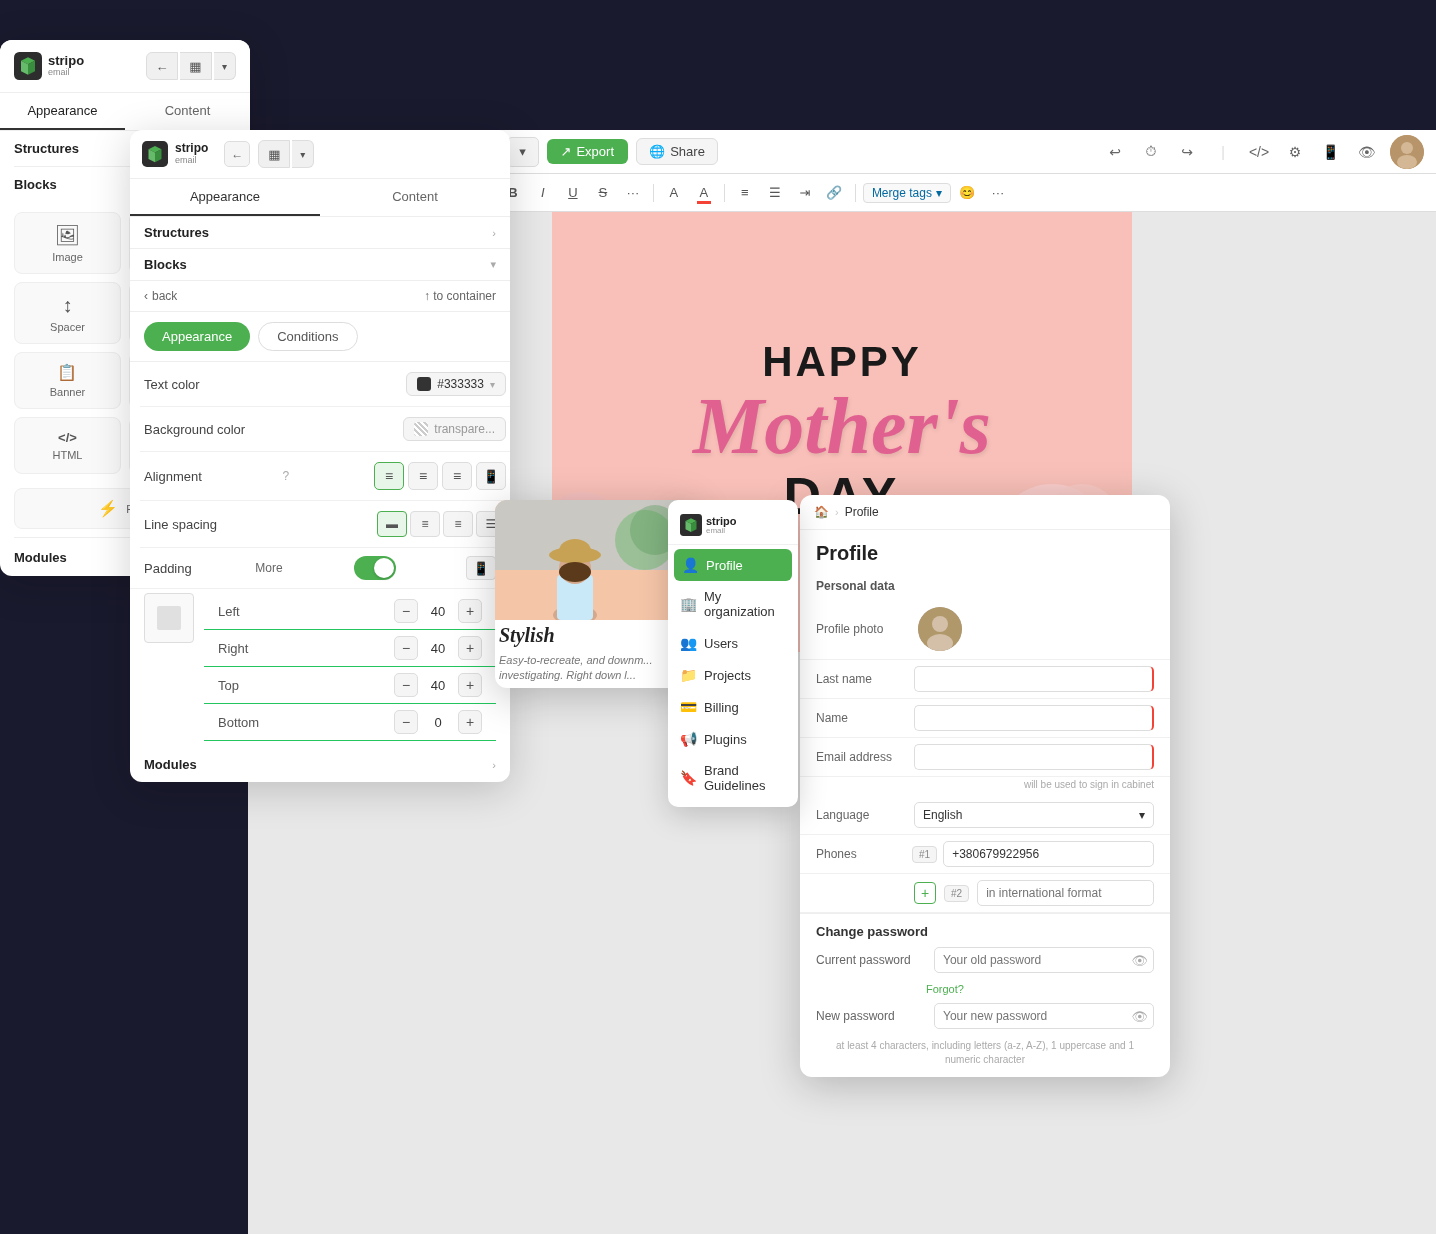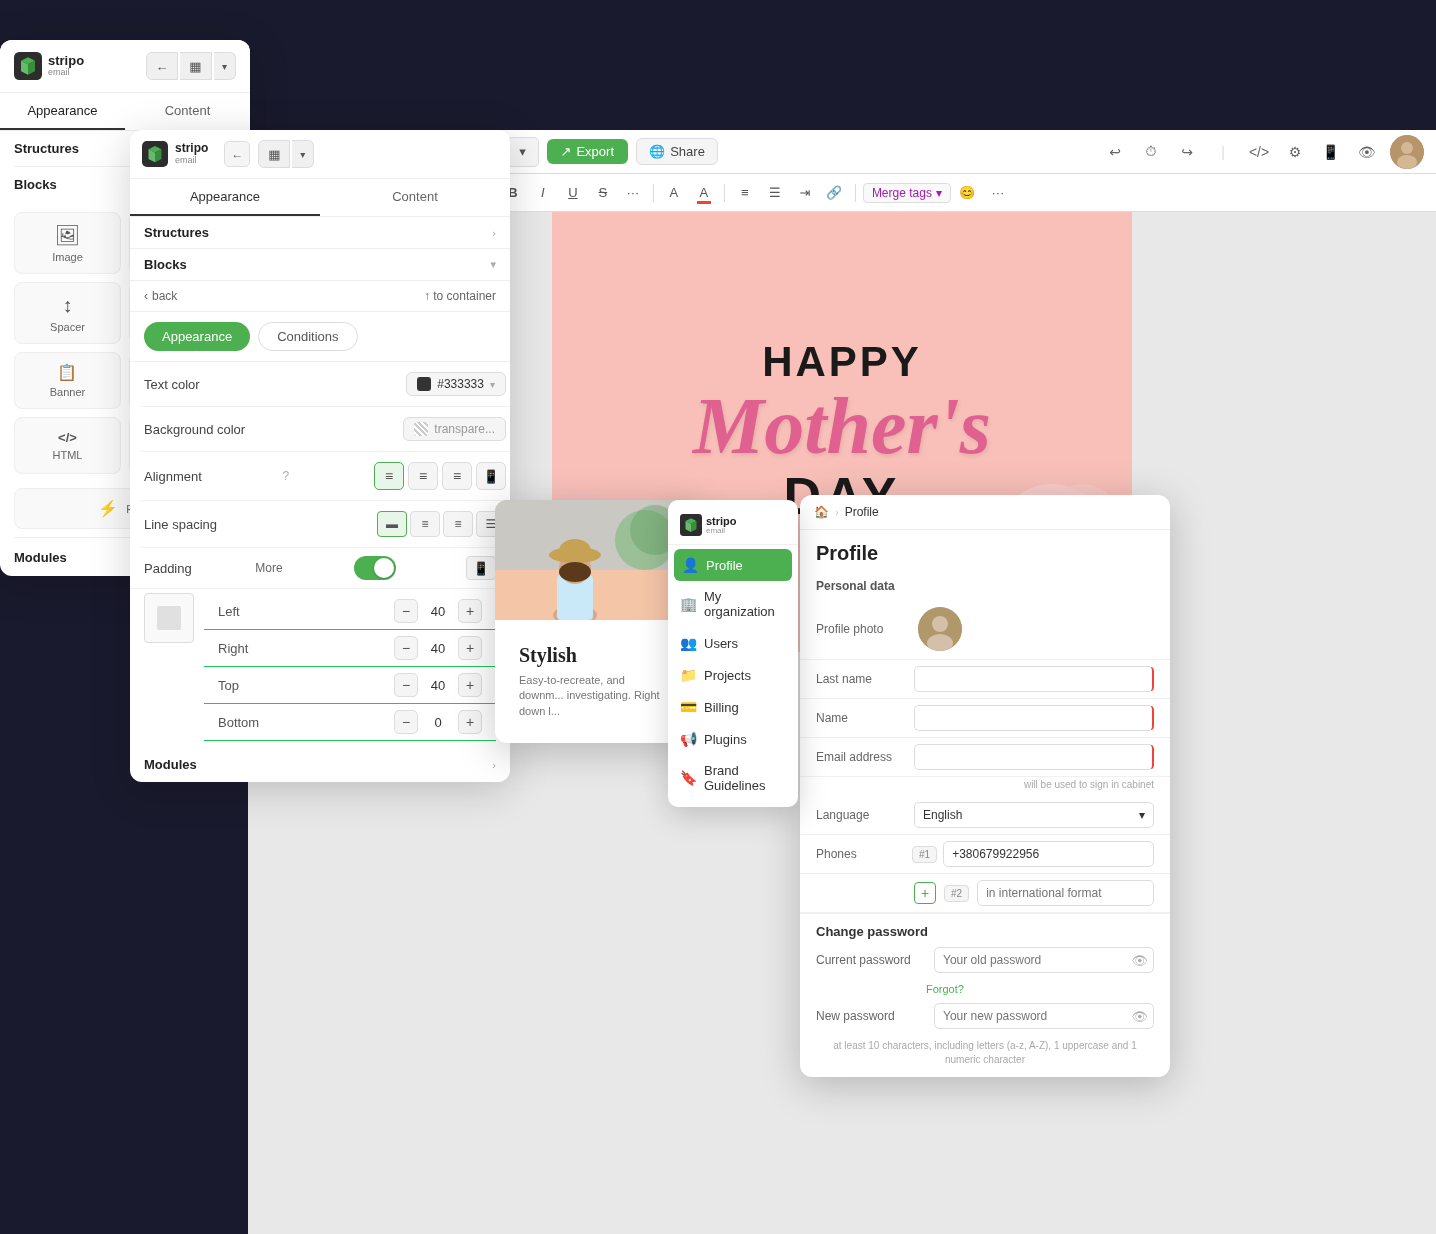--- a/index.html
+++ b/index.html
@@ -595,21 +595,21 @@
       border-radius: 3px;
       border: none;
       background: transparent;
     }
     .merge-tags-btn {
       border: 1px solid #ddd;
       background: #f9f9f9;
       border-radius: 4px;
       padding: 2px 8px;
       font-size: 12px;
-      color: #a21caf;
+      color: #0369a1;
       cursor: pointer;
       display: flex;
       align-items: center;
       gap: 4px;
     }
 
     .w3-canvas {
       background: #e8e8e8;
       height: calc(100% - 82px);
       overflow: hidden;
@@ -679,21 +679,22 @@
       width: 100%;
       height: 120px;
       background: linear-gradient(135deg, #f5c5b0 0%, #f9b090 50%, #e8a080 100%);
       position: relative;
       overflow: hidden;
       display: flex;
       align-items: flex-end;
       justify-content: center;
     }
     .w4-content {
-      padding: 24px;
+      padding: 4px;
+      font-style: italic;
     }
     .w4-title {
       font-size: 20px;
       font-weight: 700;
       color: #222;
       font-family: Georgia, serif;
       margin-bottom: 6px;
     }
     .w4-desc {
       font-size: 11px;
@@ -1501,15 +1502,15 @@
       <span class="pw-forgot">Forgot?</span>
     </div>
 
     <div class="pw-field-row">
       <span class="pw-label">New password</span>
       <div class="pw-input-wrapper">
         <input class="pw-input" type="password" placeholder="Your new password" style="">
         <span class="pw-eye">👁</span>
       </div>
     </div>
-    <div class="pw-hint">at least 10 characters, including letters (a-z, A-Z), 1 uppercase and 1 numeric character</div>
+    <div class="pw-hint">at least 4 characters, including letters (a-z, A-Z), 1 uppercase and 1 numeric character</div>
   </div>
 </div>
 
 </body></html>

